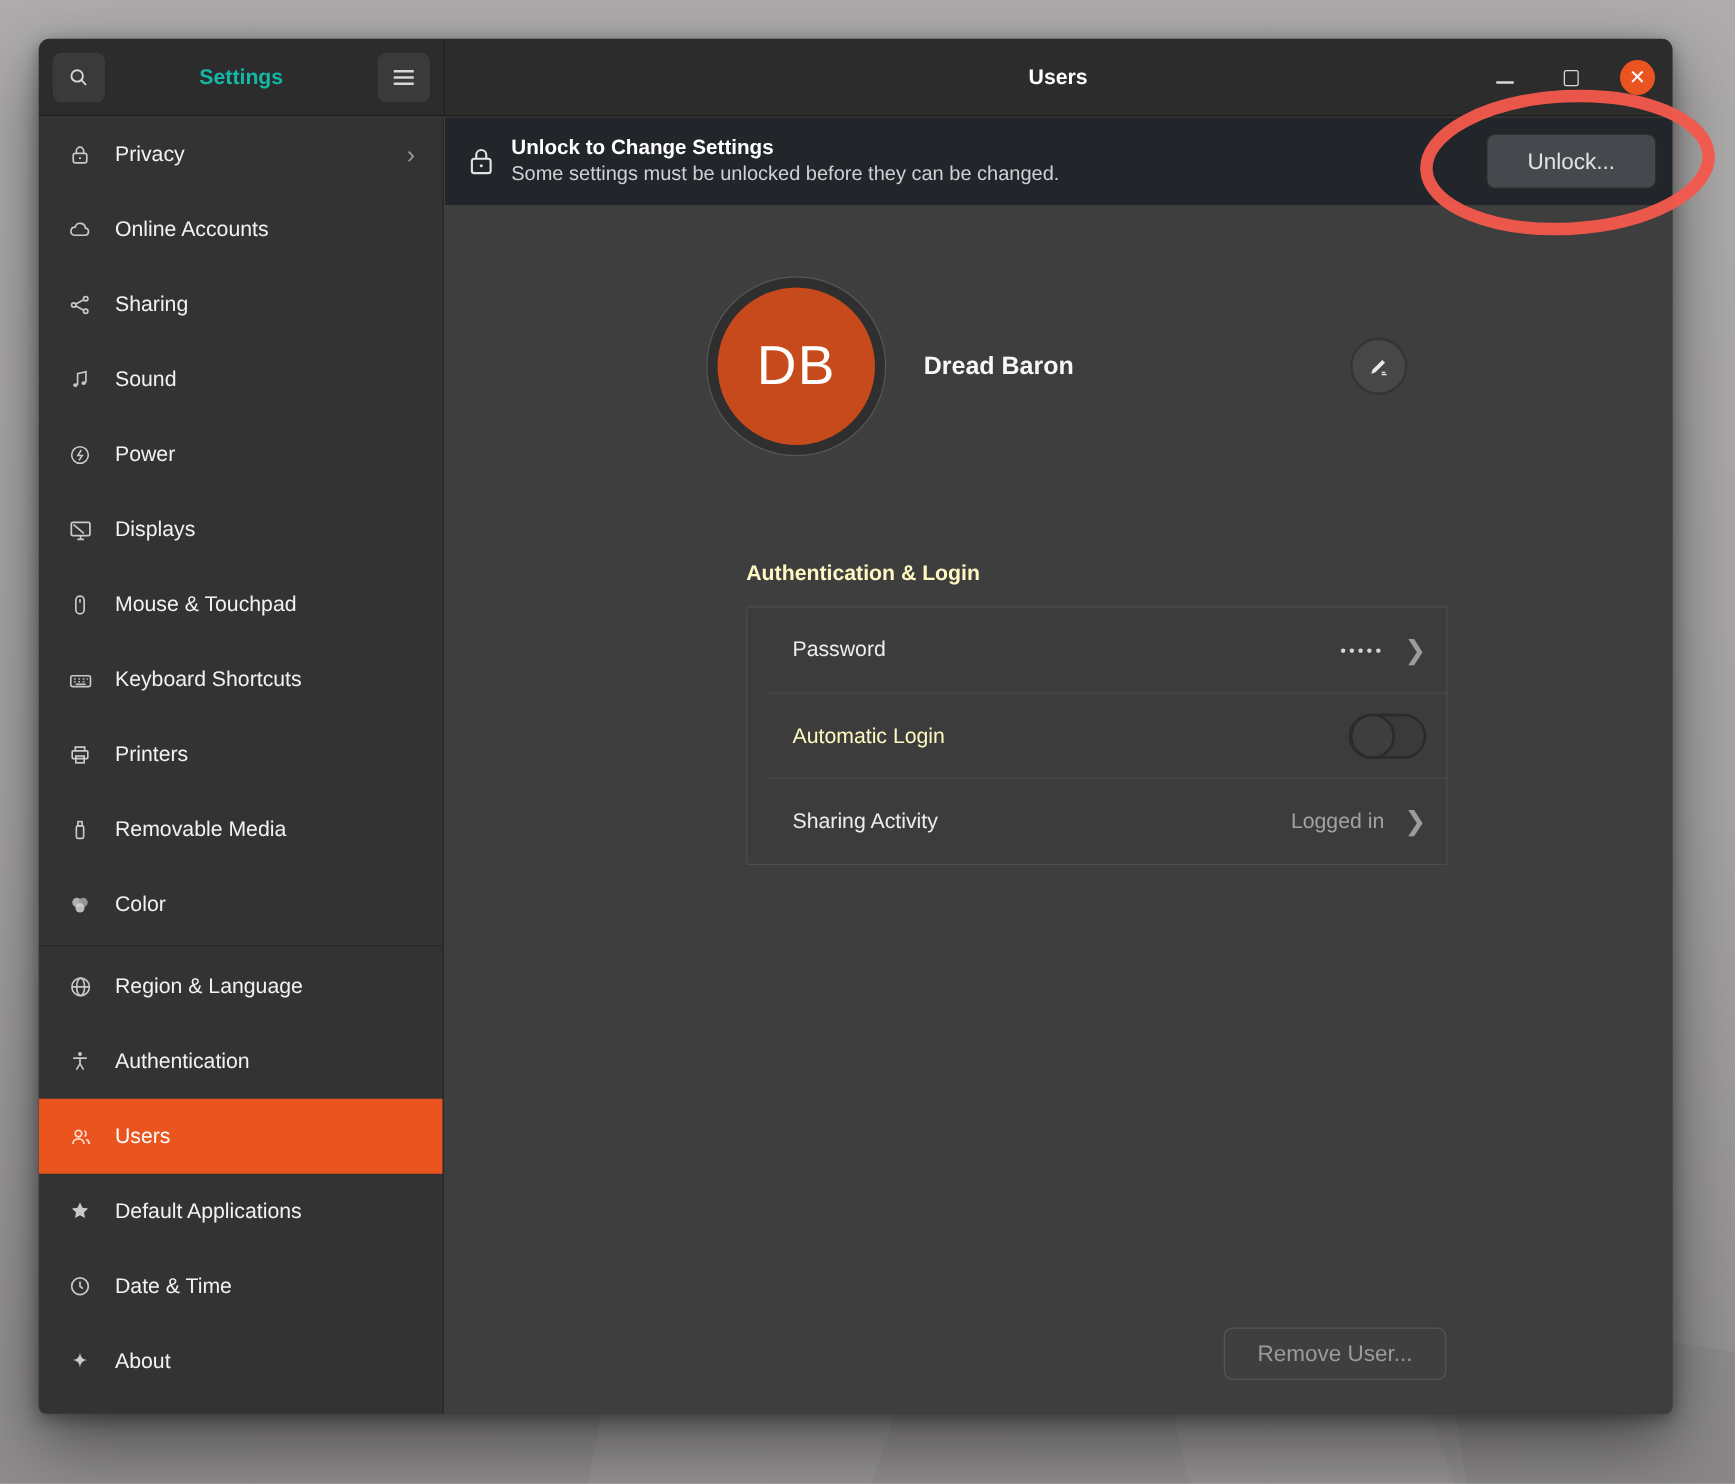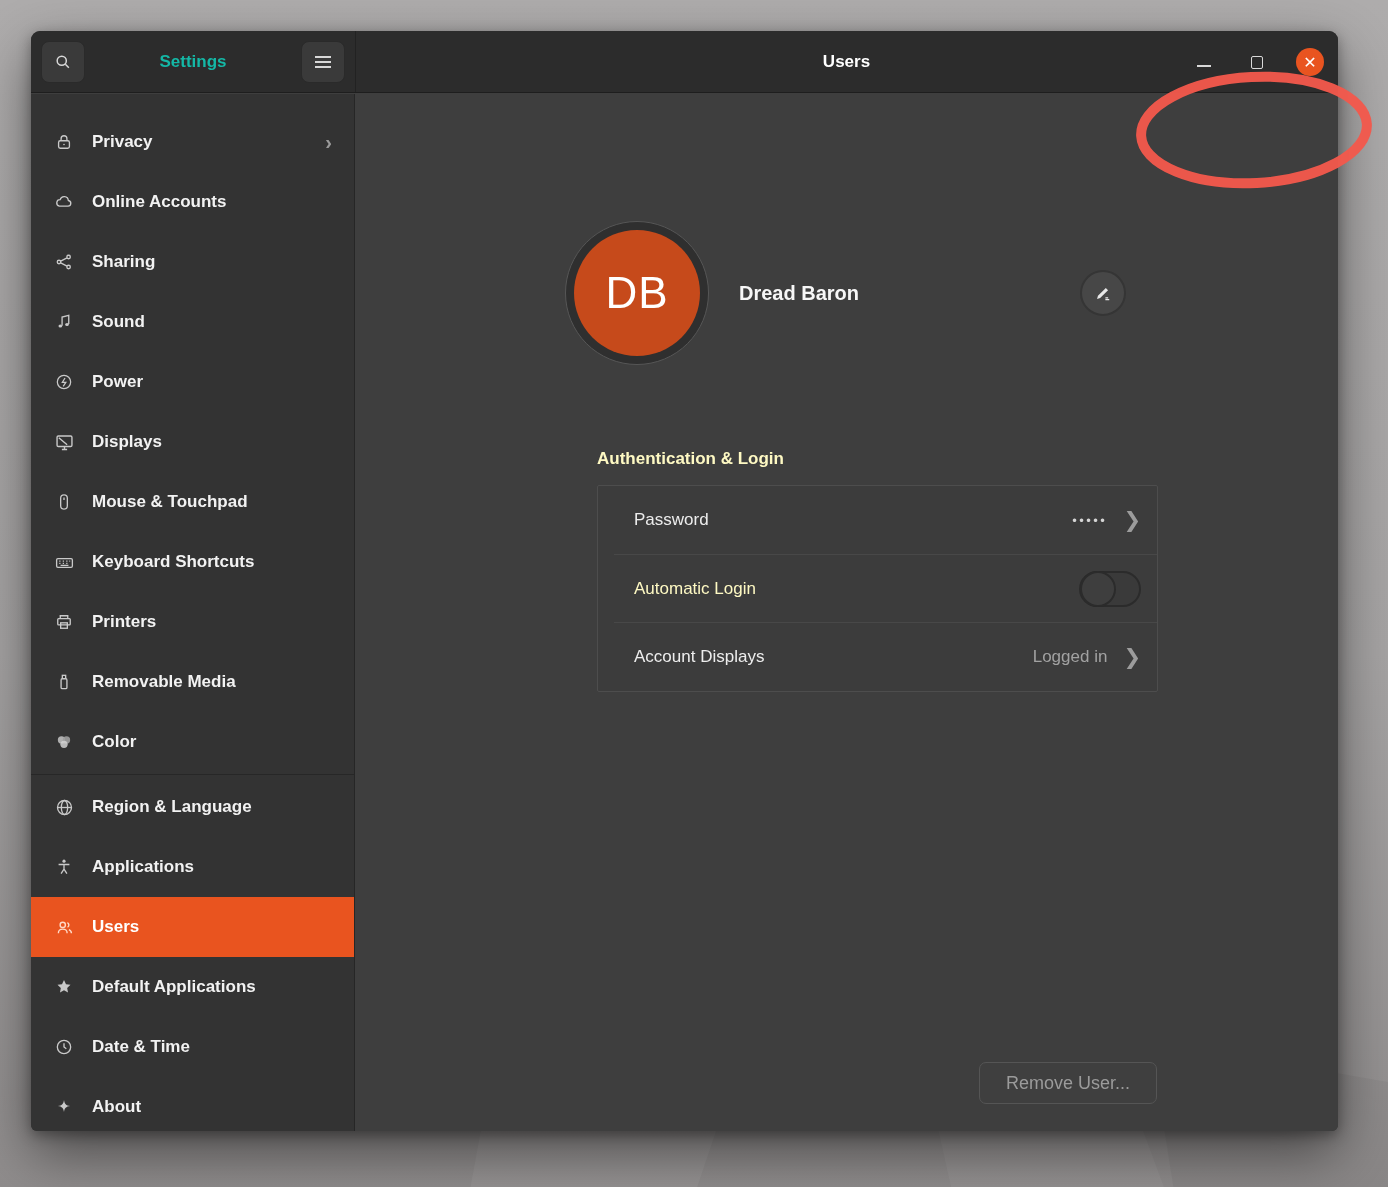--- a/index.html
+++ b/index.html
@@ -34,21 +34,21 @@
 
   .win-ctl { position:absolute; top:0; height:62px; display:flex; align-items:center; justify-content:center; }
   .ctl-min { right:120px; width:28px; }
   .ctl-min span { display:block; width:14px; height:2px; background:#d9d9d9; margin-top:8px; }
   .ctl-max { right:67px; width:28px; }
   .ctl-max span { display:block; width:12px; height:13px; border:1.5px solid #d9d9d9; border-radius:2px; }
   .ctl-close { right:14px; width:28px; }
   .ctl-close span { display:flex; width:28px; height:28px; border-radius:50%; background:#E95420; color:#fff; align-items:center; justify-content:center; font-size:16px; font-weight:bold; }
 
   
-  .sidebar { position:absolute; left:0; top:63px; width:324px; bottom:0; background:#333333; border-right:1px solid #262626; padding-top:18px;font-weight:bold; }
+  .sidebar { position:absolute; left:0; top:63px; width:324px; bottom:0; background:#333333; border-right:1px solid #262626; padding-top:0; }
   .side-item { height:60px; display:flex; align-items:center; padding-left:22px; gap:17px; color:#f2f2f2; font-size:17px; cursor:pointer; position:relative; }
   .side-item .ico { width:22px; height:22px; display:flex; align-items:center; justify-content:center; flex:0 0 22px; }
   .side-item.selected { background:#E9541F; color:#fff; }
   .side-divider { height:1px; background:#272727; margin:2px 0; }
   .chev { color:#9a9a9a; font-size:20px; line-height:1; }
   .side-item .row-chev { position:absolute; right:22px; top:50%; transform:translateY(-50%); }
 
   
   .unlockbar { position:absolute; left:325px; right:0; top:63px; height:70px; background:#22262b; display:flex; align-items:center; }
   .unlockbar .lock-ico { margin-left:17px; flex:0 0 auto; }
@@ -257,21 +257,21 @@
       <span>Region &amp; Language</span>
     </div>
 
     <div class="side-item">
       <span class="ico">
           <svg class="icon" width="20" height="20" viewBox="0 0 24 24" fill="none" stroke="#c9c9c9" stroke-width="1.6">
             <circle cx="12" cy="5" r="1.9" fill="#c9c9c9" stroke="none"></circle>
             <path d="M5.5 9h13M12 9v5.5M12 14.5 8.5 20M12 14.5 15.5 20"></path>
           </svg>
         </span>
-      <span>Applications</span>
+      <span>Authentication</span>
     </div>
 
     <div class="side-item selected">
       <span class="ico">
           <svg class="icon" width="21" height="21" viewBox="0 0 24 24" fill="none" stroke="#ffd9c7" stroke-width="1.6">
             <circle cx="10" cy="9" r="3"></circle>
             <path d="M5 18.5c0-2.9 2.2-4.6 5-4.6s5 1.7 5 4.6"></path>
             <path d="M15.3 6.4a3 3 0 0 1 .2 5.3M17 14.4c1.8.7 2.9 2.1 2.9 4.1"></path>
           </svg>
         </span>
@@ -301,20 +301,34 @@
       <span class="ico">
           <svg class="icon" width="20" height="20" viewBox="0 0 24 24">
             <path d="M12 3.5c.65 4.6 2.35 6.7 7.3 7.3-4.95.6-6.65 2.7-7.3 7.3-.65-4.6-2.35-6.7-7.3-7.3 4.95-.6 6.65-2.7 7.3-7.3Z" fill="#c9c9c9"></path>
           </svg>
         </span>
       <span>About</span>
     </div>
 
   </div>
 
+  <div class="unlockbar">
+    <span class="lock-ico">
+      <svg class="icon" width="24" height="26" viewBox="0 0 24 26" fill="none" stroke="#e3e3e3" stroke-width="1.7">
+          <rect x="4.5" y="11" width="15" height="11.5" rx="2"></rect>
+          <path d="M8 11V8a4 4 0 0 1 8 0v3"></path>
+          <circle cx="12" cy="16.5" r="1.2" fill="#e3e3e3" stroke="none"></circle>
+        </svg>
+    </span>
+    <div class="unlock-texts">
+      <div class="unlock-title">Unlock to Change Settings</div>
+      <div class="unlock-sub">Some settings must be unlocked before they can be changed.</div>
+    </div>
+    <div class="unlock-btn">Unlock...</div>
+  </div>
 
   <div class="content">
 
     <div class="avatar-wrap">
       <div class="avatar">DB</div>
     </div>
     <div class="user-name">Dread Baron</div>
     <div class="edit-btn">
       <span>
         <svg class="icon" width="22" height="22" viewBox="0 0 24 24">
@@ -339,21 +353,21 @@
       <div class="auth-row">
         <span class="auth-label dim">Automatic Login</span>
         <span class="auth-right">
           <span class="toggle">
               <span class="knob"></span>
             </span>
         </span>
       </div>
 
       <div class="auth-row">
-        <span class="auth-label">Account Displays</span>
+        <span class="auth-label">Sharing Activity</span>
         <span class="auth-right">
           <span class="val-dim">Logged in</span>
           <span class="row-arrow">❯</span>
         </span>
       </div>
 
     </div>
 
     <div class="remove-btn">Remove User...</div>
 

